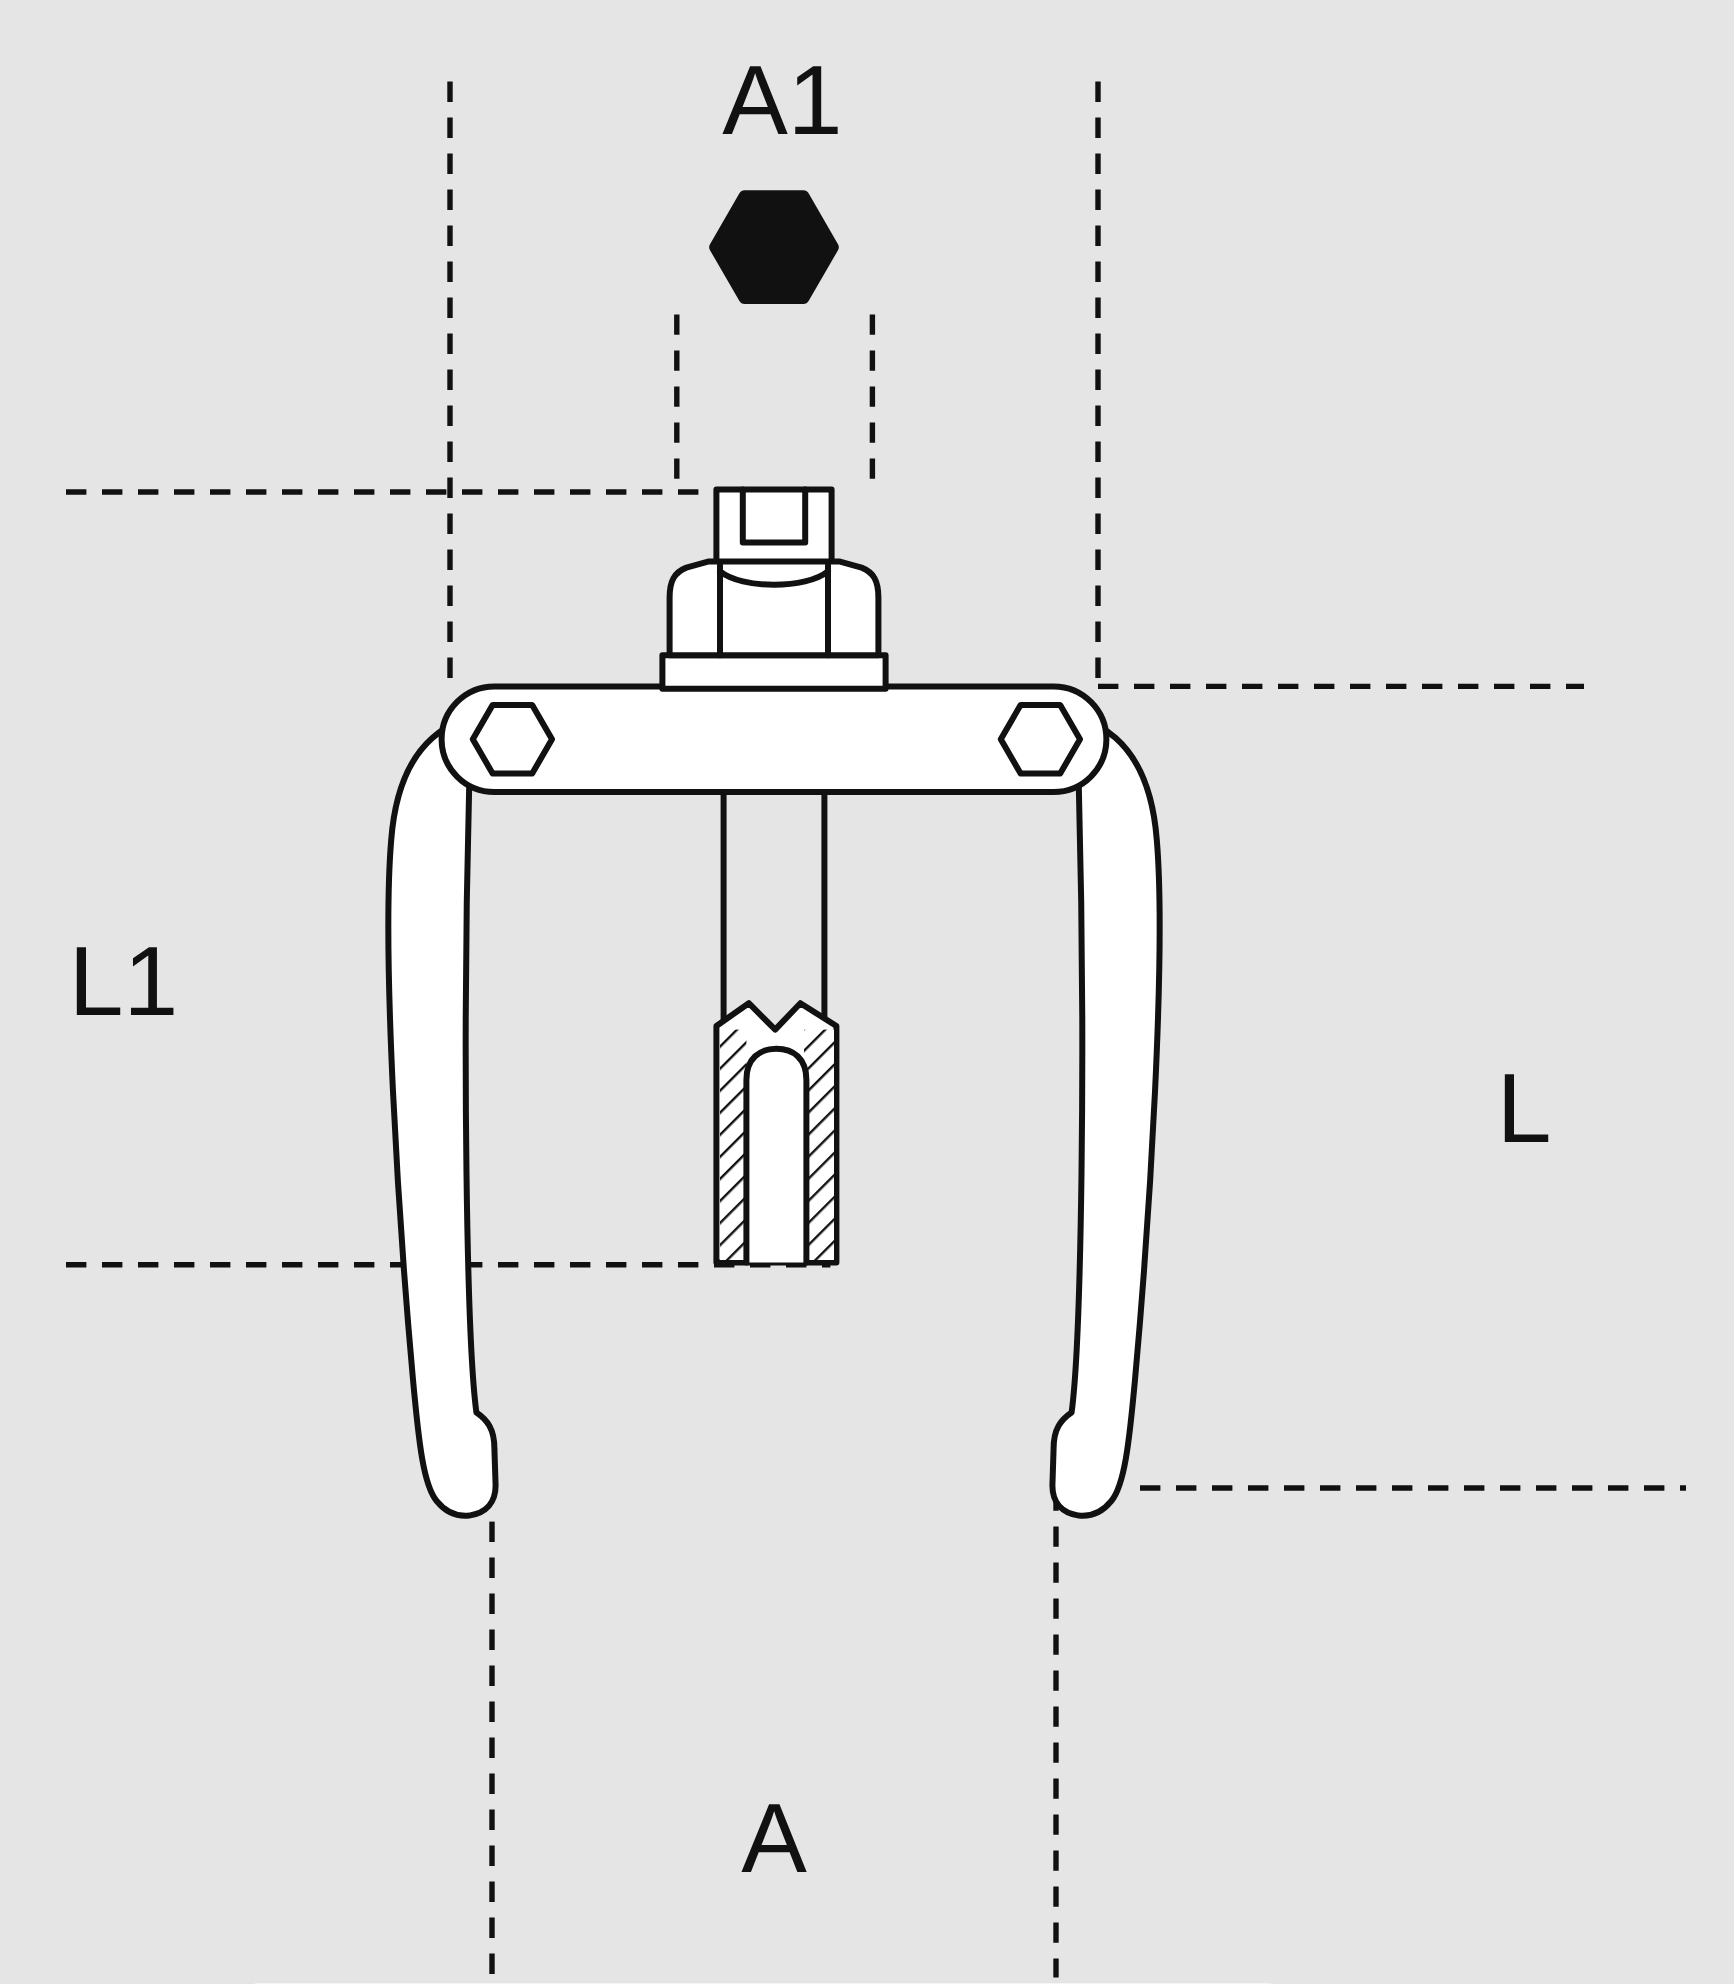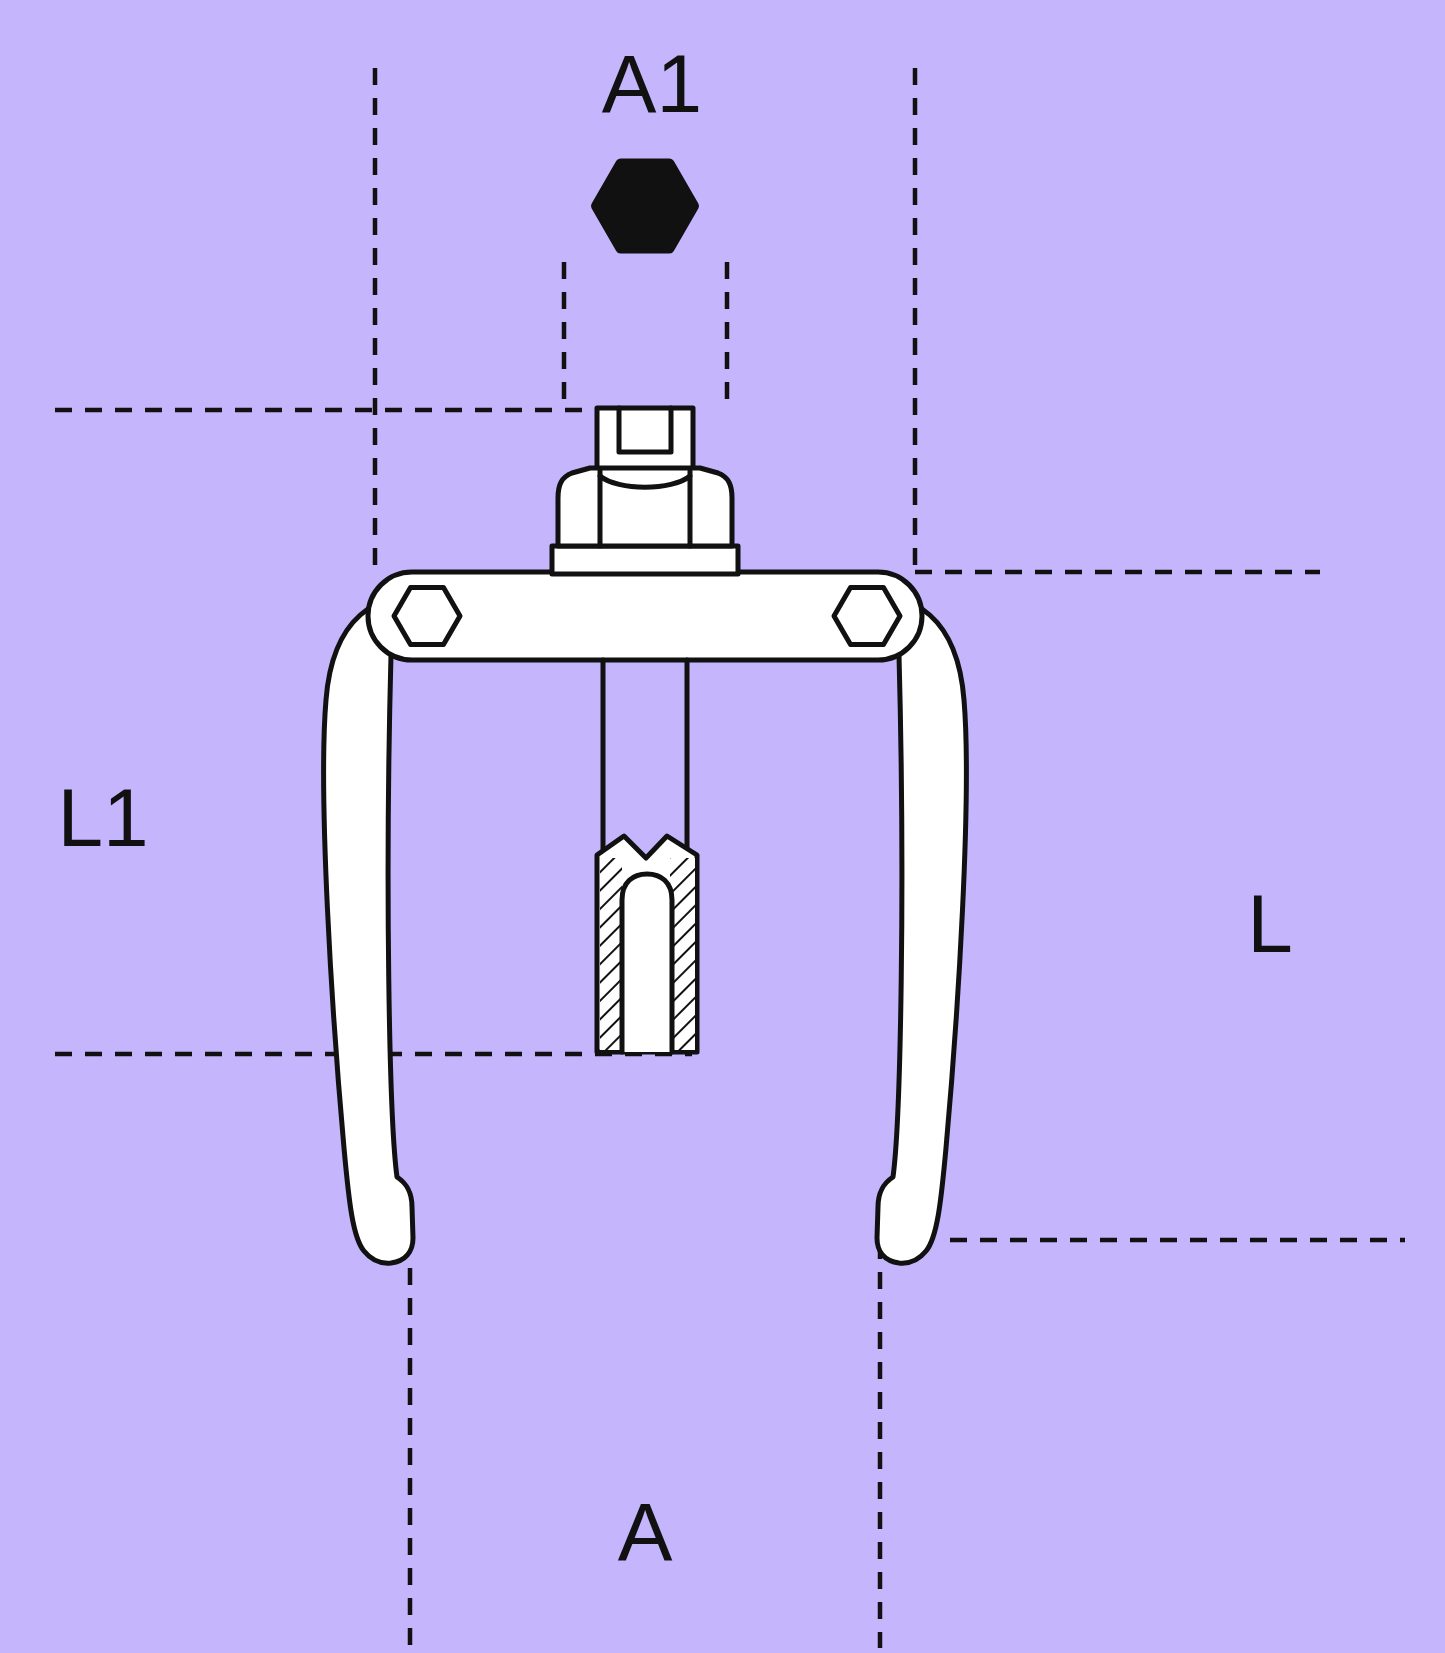--- a/index.html
+++ b/index.html
@@ -1,19 +1,19 @@
 <!DOCTYPE html>
 <html><head>
 <meta charset="utf-8">
 <style>
   html,body{margin:0;padding:0;background:#ffffff;}
   .canvas{
     position:relative;
     width:1445px;height:1653px;
-    background:#c4b5fd;
+    background:#e5e5e5;
     font-family:"Liberation Sans", sans-serif;
     overflow:hidden;
   }
   svg{display:block;}
   .ln{stroke:#111111;stroke-width:5;fill:#ffffff;stroke-linejoin:round;stroke-linecap:round;}
   .ln-open{stroke:#111111;stroke-width:5;fill:none;stroke-linejoin:round;stroke-linecap:round;}
   .dim{stroke:#111111;stroke-width:4.5;fill:none;stroke-dasharray:17 13;}
   .lbl{
     font-family:"Liberation Sans", sans-serif;
     font-size:82px;

